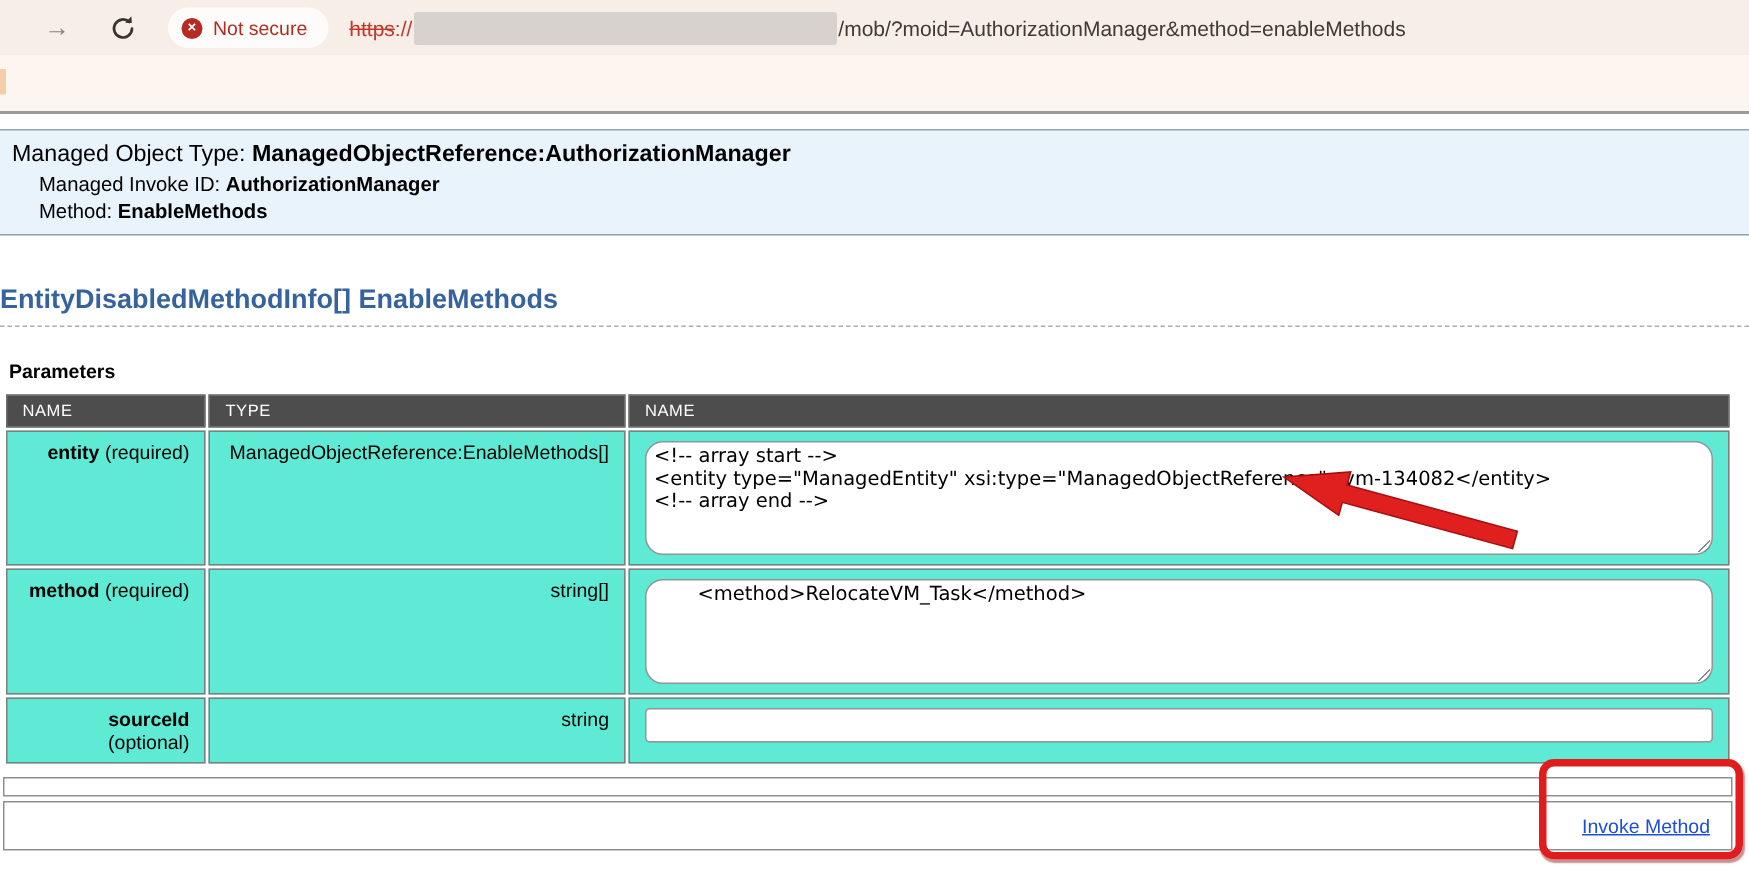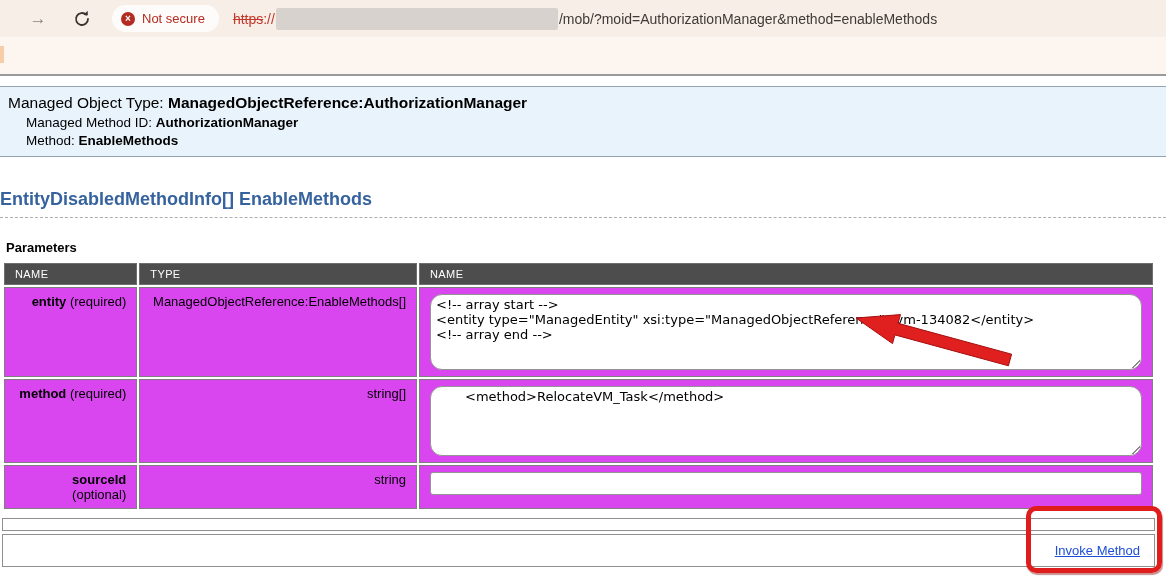--- a/index.html
+++ b/index.html
@@ -28,21 +28,21 @@
   .obj-header { margin-top:10px; background:#e9f3fc; border-top:1px solid #93a3b1; border-bottom:1px solid #93a3b1; padding:5px 8px 7px 8px; }
   .obj-line1 { font-size:15.5px; line-height:21px; }
   .obj-line2 { font-size:13.5px; line-height:16px; margin-left:18px; margin-top:2px; }
 
   .method-heading { margin-top:32px; font-size:18px; font-weight:bold; color:#36639e; line-height:21px; }
   .dashed-rule { margin-top:7px; border:0; border-top:1px dashed #adadad; width:100%; }
   .params-title { margin-top:22px; margin-left:6px; font-size:13px; font-weight:bold; }
 
   table.params { margin:6px 0 0 2px; width:1153px; border-collapse:separate; border-spacing:2px; }
   table.params th { background:#4d4d4d; color:#fff; font-size:11px; letter-spacing:.4px; text-align:left; padding:4px 10px; border:1px solid #6e6e6e; font-weight:normal; }
-  table.params td { border:1px solid #7f7f7f; vertical-align:top; padding:6px 10px; background:#d946ef; }
+  table.params td { border:1px solid #7f7f7f; vertical-align:top; padding:6px 10px; background:#5eead4; }
   td.cell-name { width:139px; text-align:right; padding-top:9px; }
   td.cell-type { width:278px; text-align:right; padding-top:9px; }
   td.cell-value { padding:5px 6px; }
   .ta-wrap { position:relative; }
   textarea.val { width:712px; border:1px solid #949494; border-radius:12px; padding:2px 5px; font-family:"DejaVu Sans", sans-serif; font-size:13px; line-height:15px; resize:none; color:#000; background:#fff; display:block; }
   textarea.ta-entity { height:76px; }
   textarea.ta-method { height:70px;padding-left:34px; }
   .resize-handle { position:absolute; right:2px; bottom:2px; width:9px; height:9px; background:
       linear-gradient(135deg, transparent 0 55%, #8a8a8a 55% 62%, transparent 62% 75%, #8a8a8a 75% 82%, transparent 82%); pointer-events:none; }
   input.val { width:712px; height:23px; border:1px solid #949494; border-radius:3px; padding:2px 5px; font-family:"DejaVu Sans", sans-serif; font-size:13px; display:block; background:#fff; }
@@ -84,21 +84,21 @@
 
   <div class="bookmarks">
     <div class="bm-stub"></div>
   </div>
   <div class="chrome-divider"></div>
 
   <div class="page">
 
     <div class="obj-header">
       <div class="obj-line1"><span>Managed Object Type: </span><b>ManagedObjectReference:AuthorizationManager</b></div>
-      <div class="obj-line2"><span>Managed Method ID: </span><b>AuthorizationManager</b></div>
+      <div class="obj-line2"><span>Managed Invoke ID: </span><b>AuthorizationManager</b></div>
       <div class="obj-line2"><span>Method: </span><b>EnableMethods</b></div>
     </div>
 
     <div class="method-heading">EntityDisabledMethodInfo[] EnableMethods</div>
     <hr class="dashed-rule">
 
     <div class="params-title">Parameters</div>
 
     <table class="params">
       <tbody>

